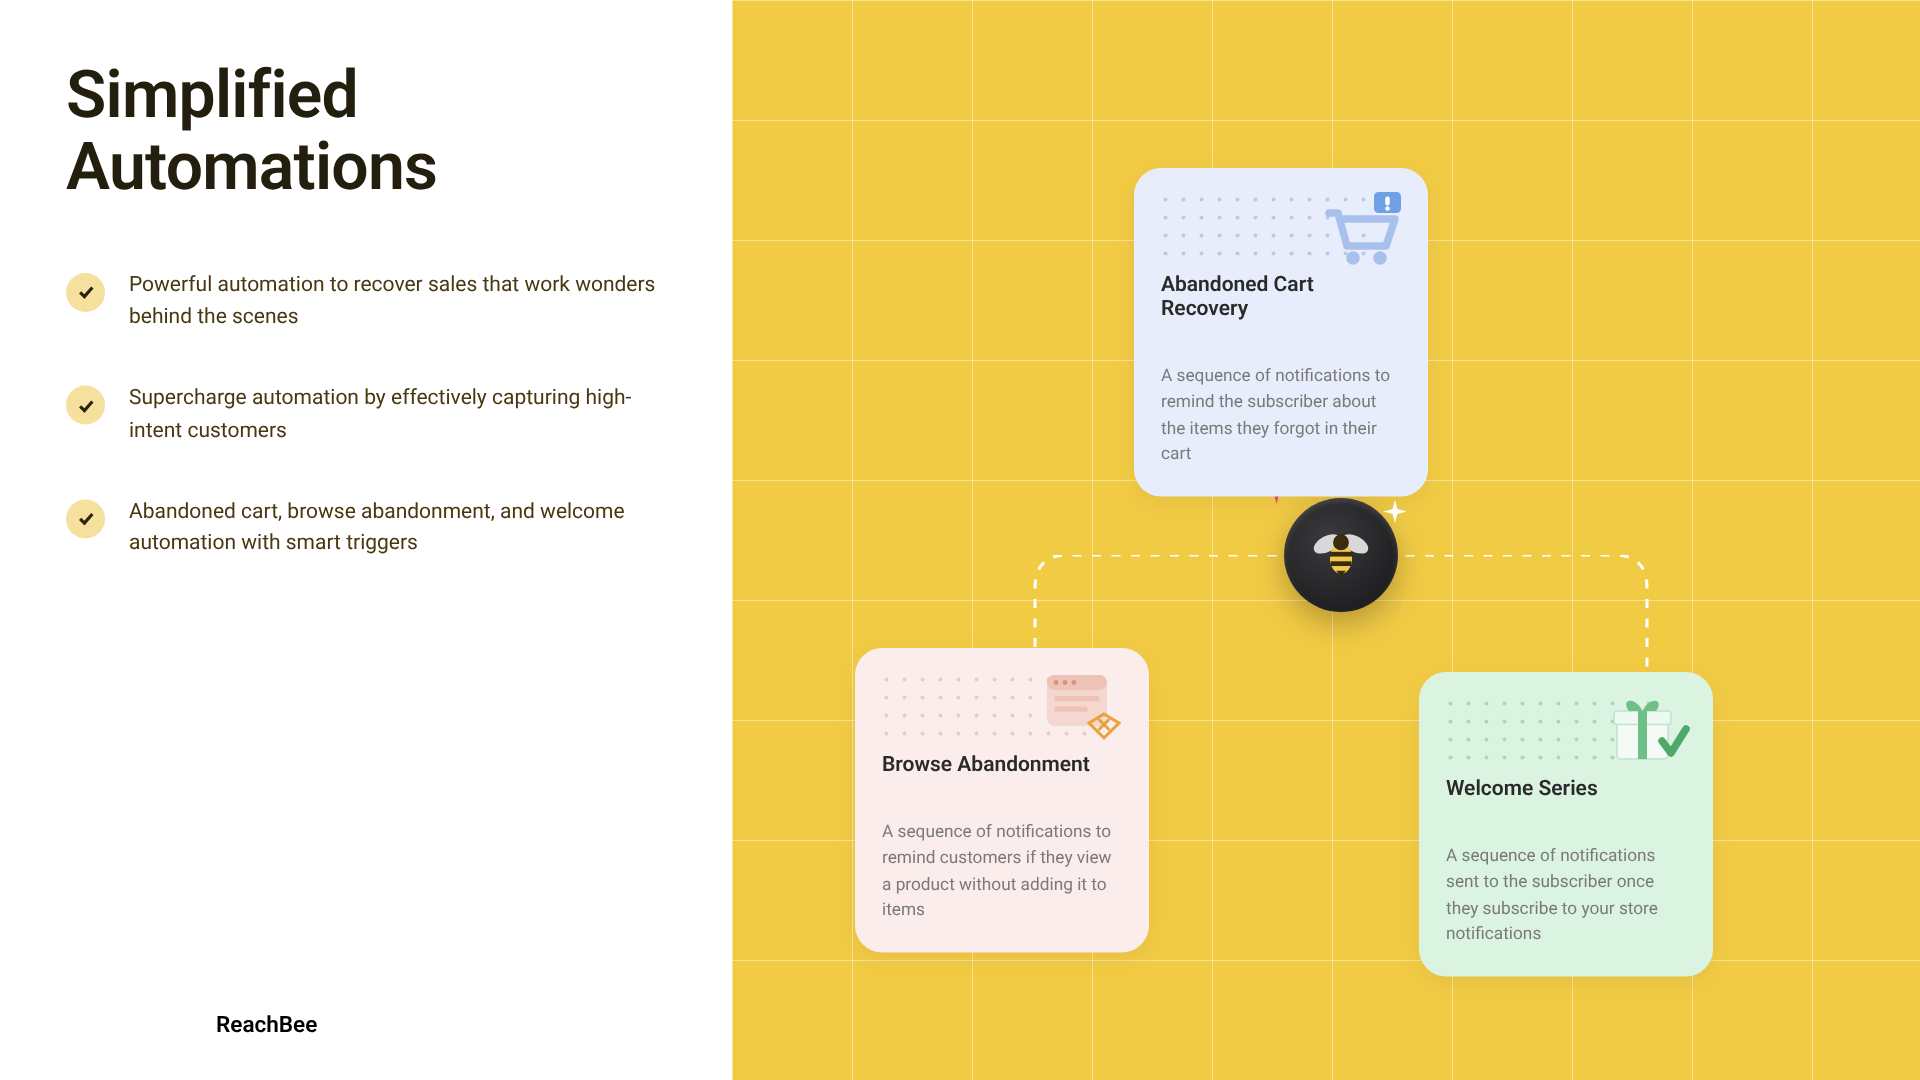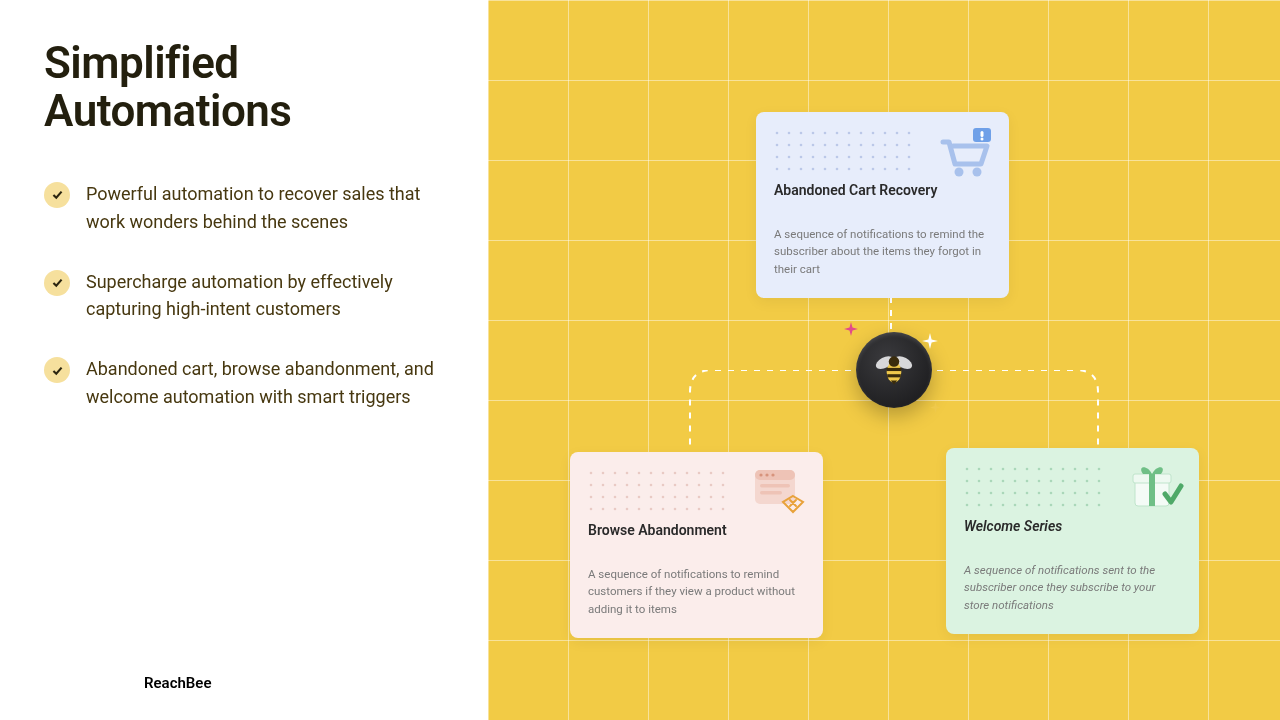--- a/index.html
+++ b/index.html
@@ -4,39 +4,39 @@
 <style>
   * { margin:0; padding:0; box-sizing:border-box; }
   html,body { width:1280px; height:720px; font-family:-apple-system,BlinkMacSystemFont,"Segoe UI",Roboto,Helvetica,Arial,sans-serif; overflow:hidden; }
   .page { display:flex; width:1280px; height:720px; }
   .left { width:488px; height:720px; background:#fff; padding:39px 44px 0 44px; position:relative; }
   .heading { font-size:44px; font-weight:600; color:#231f0e; line-height:1.1; letter-spacing:-0.5px; }
   .bullets { margin-top:44px; }
   .bullet { display:flex; gap:16px; margin-bottom:32px; }
   .check-badge { flex:0 0 26px; width:26px; height:26px; border-radius:50%; background:#f6e09d; display:flex; align-items:center; justify-content:center; margin-top:2px; }
   .check-badge svg { width:13px; height:13px; stroke:#2b2510; stroke-width:2.6; fill:none; }
-  .bullet-text { font-size:18px; line-height:1.55; color:#473810; font-weight:400; }
+  .bullet-text { font-size:14px; line-height:1.55; color:#473810; font-weight:400; }
   .brand { position:absolute; bottom:28px; left:144px; font-size:15px; font-weight:600; color:#000000; }
   .right { position:relative; width:792px; height:720px; background:#f2cb45; overflow:hidden; }
   .grid-bg { position:absolute; inset:0; background-image:
     linear-gradient(rgba(255,255,255,0.45) 1px, transparent 1px),
     linear-gradient(90deg, rgba(255,255,255,0.45) 1px, transparent 1px);
     background-size:80px 80px; background-position:0 0; }
   
   .hub { position:absolute; left:368px; top:332px; width:76px; height:76px; border-radius:50%; background:radial-gradient(circle at 40% 35%,#3a3a3d,#161618); box-shadow:0 8px 20px rgba(0,0,0,0.25), inset 0 2px 4px rgba(255,255,255,0.15); display:flex; align-items:center; justify-content:center; }
   .hub svg.bee { width:42px; height:42px; }
   .sparkle { position:absolute; }
   .sparkle svg { display:block; }
   
   .conn { position:absolute; stroke:#fff; stroke-width:2; stroke-dasharray:6 7; fill:none; }
   
-  .card { position:absolute; width:253px; border-radius:8px; padding:70px 18px 20px 18px; box-shadow:0 4px 14px rgba(0,0,0,0.06); }
+  .card { position:absolute; width:196px; border-radius:18px; padding:70px 18px 20px 18px; box-shadow:0 4px 14px rgba(0,0,0,0.06); }
   .card-blue  { background:#e7edfb; left:268px; top:112px; }
-  .card-pink  { background:#fbedeb; left:82px;  top:452px; }
-  .card-green { background:#dbf3e1; left:458px; top:448px;font-style:italic; }
+  .card-pink  { background:#fbedeb; left:82px;  top:432px; }
+  .card-green { background:#dbf3e1; left:458px; top:448px; }
   .card-dots { position:absolute; left:18px; top:18px; opacity:0.5; }
   .card-dots circle { r:1.3; }
   .card-blue  .card-dots circle { fill:#90a5d6; }
   .card-pink  .card-dots circle { fill:#d8a99e; }
   .card-green .card-dots circle { fill:#7bbd92; }
   .card-icon { position:absolute; right:14px; top:10px; width:60px; height:60px; }
   .card-title { font-size:14px; font-weight:600; color:#2a2a2a; margin-bottom:8px; }
   .card-desc  { font-size:11.5px; line-height:1.5; color:#7a7a7a;margin-top:28px; }
 </style>
 </head>

